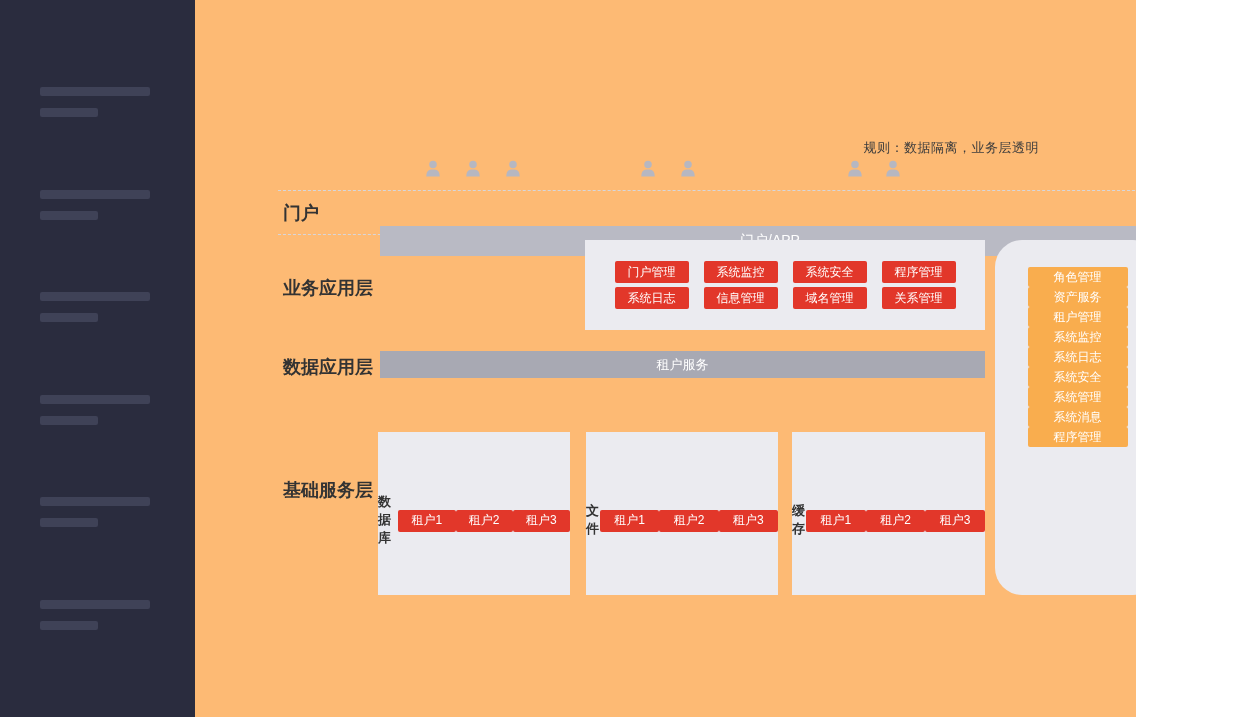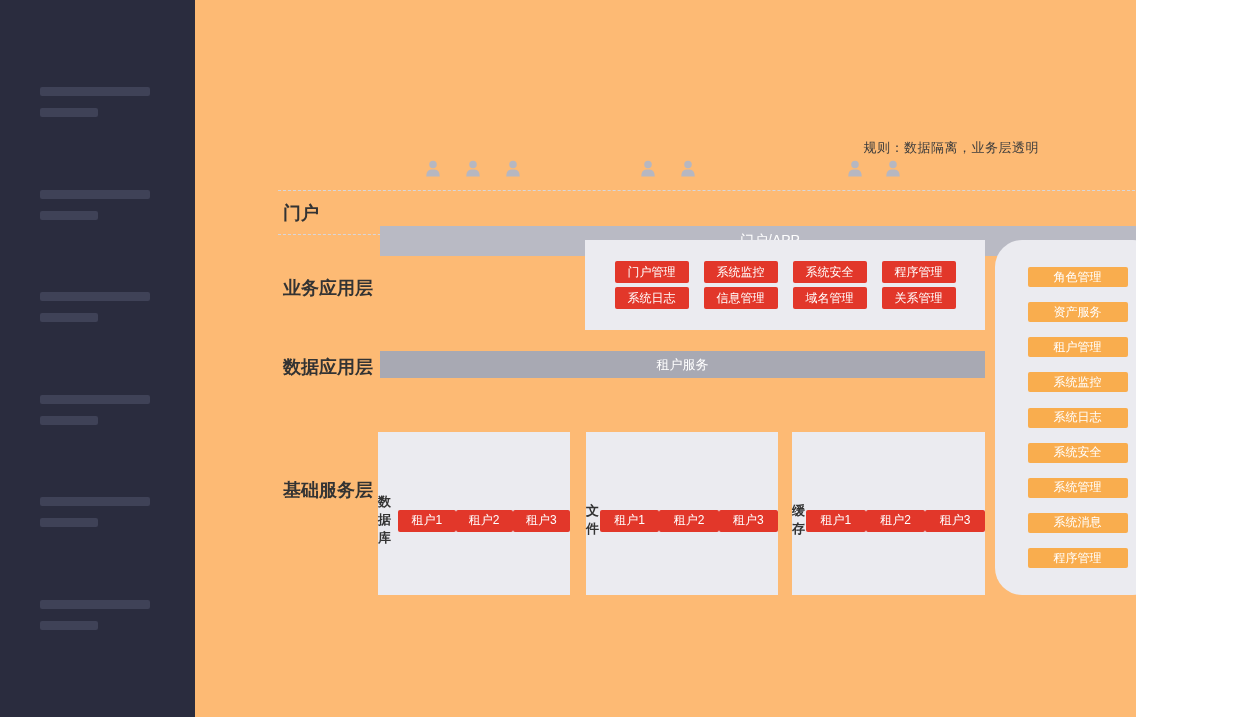--- a/index.html
+++ b/index.html
@@ -50,21 +50,21 @@
               color: #ffffff; font-size: 13px; display: flex; align-items: center; justify-content: center; }
 
   
   .base-panel { top: 432px; width: 192px; height: 163px; display: flex; flex-direction: row; align-items: center; }
   .base-panel .panel-title { margin-top: 13px; font-size: 13px; font-weight: 600; color: #333333; line-height: 18px; }
   .base-panel .btn { margin-top: 14px; }
   .base-panel .btn:first-of-type { margin-top: 12px; }
 
   
   .mgmt { left: 995px; top: 240px; width: 165px; height: 355px;
-          display: flex; flex-direction: column; align-items: center; justify-content: space-between;
+          display: flex; flex-direction: column; align-items: center; justify-content: flex-start;
           padding: 27px 0; border-radius: 27px; }
 </style>
 </head>
 <body>
 
 <div class="page">
 
   <aside class="sidebar">
     <div class="skel-group" style="top:87px">
         <div class="skel long"></div>

